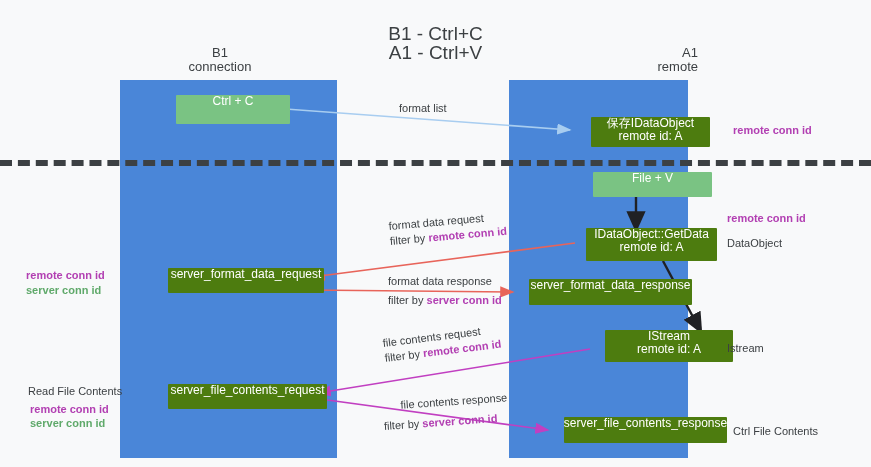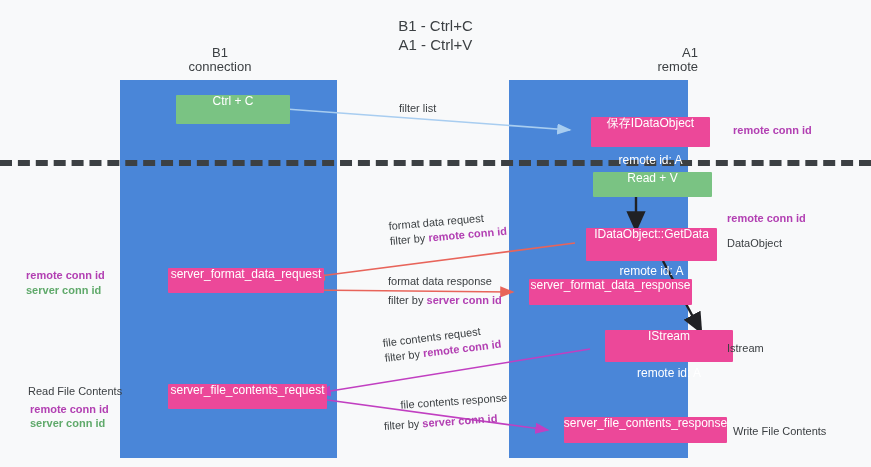--- a/index.html
+++ b/index.html
@@ -8,22 +8,22 @@
     background:#f8f9fa;
     font-family:"Liberation Sans","DejaVu Sans",sans-serif;
     overflow:hidden;
     position:relative;
   }
   #stage{position:absolute;left:0;top:0;width:871px;height:467px;}
   .abs{position:absolute;}
 
   
   .title{
-    left:0;top:16px;width:871px;text-align:center;
-    font-size:15px;color:#3c4043;line-height:19px;
+    left:0;top:24px;width:871px;text-align:center;
+    font-size:19px;color:#3c4043;line-height:19px;
   }
 
   
   .colhead{
     text-align:center;font-size:13px;color:#3c4043;line-height:14px;
   }
 
   
   .lane{background:#4a86d8;}
 
@@ -37,21 +37,21 @@
   .box{
     box-sizing:border-box;
     display:flex;align-items:center;justify-content:flex-start;
     flex-direction:column;
     color:#ffffff;font-size:12px;line-height:13px;text-align:center;
     border-radius:1px;
     margin-left:16px;
   }
   .box.green{background:#7ac383;}
   .box.orange{background:#f9b martinique;}
-  .box.orange{background:#ec4899;gap:24px;}
+  .box.orange{background:#4d7c0f;}
 
   
   .lbl{font-size:11px;line-height:14px;color:#3c4043;white-space:nowrap;}
   .lbl.purple{color:#b23fb2;font-weight:bold;}
   .lbl.green{color:#5fa96a;font-weight:bold;}
 
   
   .edgelbl{
     font-size:11px;line-height:15px;color:#3c4043;white-space:nowrap;
   }
@@ -118,21 +118,21 @@
   <div class="abs box green" style="left:160px;top:95px;width:114px;height:29px;">
     <div>Ctrl + C</div>
   </div>
 
   <div class="abs box orange" style="left:575px;top:117px;width:119px;height:30px;">
     <div>保存IDataObject</div>
     <div>remote id: A</div>
   </div>
 
   <div class="abs box green" style="left:577px;top:172px;width:119px;height:25px;">
-    <div>Read + V</div>
+    <div>File + V</div>
   </div>
 
   <div class="abs box orange" style="left:570px;top:228px;width:131px;height:33px;">
     <div>IDataObject::GetData</div>
     <div>remote id: A</div>
   </div>
 
   <div class="abs box orange" style="left:513px;top:279px;width:163px;height:26px;">
     <div>server_format_data_response</div>
   </div>
@@ -147,21 +147,21 @@
   </div>
 
   <div class="abs box orange" style="left:548px;top:417px;width:163px;height:26px;">
     <div>server_file_contents_response</div>
   </div>
 
   <div class="abs box orange" style="left:152px;top:384px;width:159px;height:25px;">
     <div>server_file_contents_request</div>
   </div>
 
-  <div class="abs edgelbl" style="left:399px;top:101px;">filter list</div>
+  <div class="abs edgelbl" style="left:399px;top:101px;">format list</div>
 
   <div class="abs" style="left:388px;top:219px;transform:rotate(-5deg);transform-origin:left top;">
     <div class="edgelbl">format data request</div>
     <div class="edgelbl">
       <span>filter by </span><span class="k purple">remote conn id</span>
     </div>
   </div>
 
   <div class="abs" style="left:388px;top:274px;">
     <div class="edgelbl">format data response</div>
@@ -185,21 +185,21 @@
   </div>
 
   <div class="abs lbl purple" style="left:733px;top:123px;">remote conn id</div>
 
   <div class="abs lbl purple" style="left:727px;top:211px;">remote conn id</div>
 
   <div class="abs lbl" style="left:727px;top:236px;">DataObject</div>
 
   <div class="abs lbl" style="left:727px;top:341px;">Istream</div>
 
-  <div class="abs lbl" style="left:733px;top:424px;">Write File Contents</div>
+  <div class="abs lbl" style="left:733px;top:424px;">Ctrl File Contents</div>
 
   <div class="abs lbl purple" style="left:26px;top:268px;">remote conn id</div>
   <div class="abs lbl green" style="left:26px;top:283px;">server conn id</div>
 
   <div class="abs lbl" style="left:28px;top:384px;">Read File Contents</div>
   <div class="abs lbl purple" style="left:30px;top:402px;">remote conn id</div>
   <div class="abs lbl green" style="left:30px;top:416px;">server conn id</div>
 
 </div>
 

